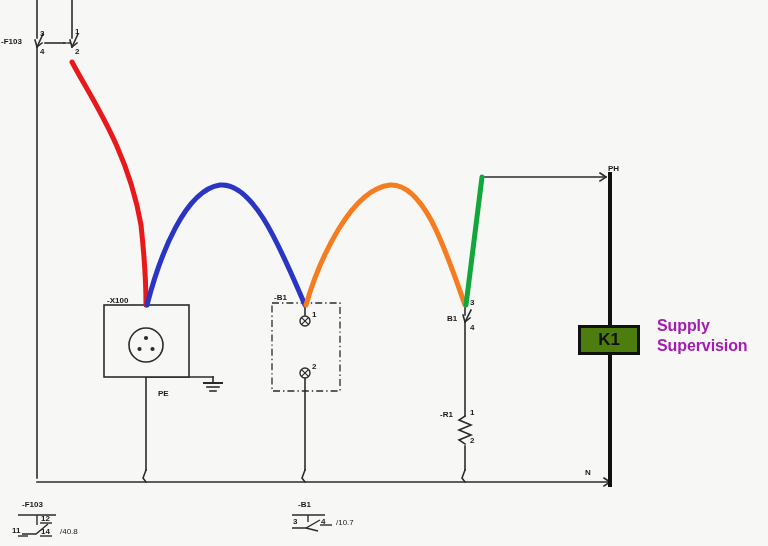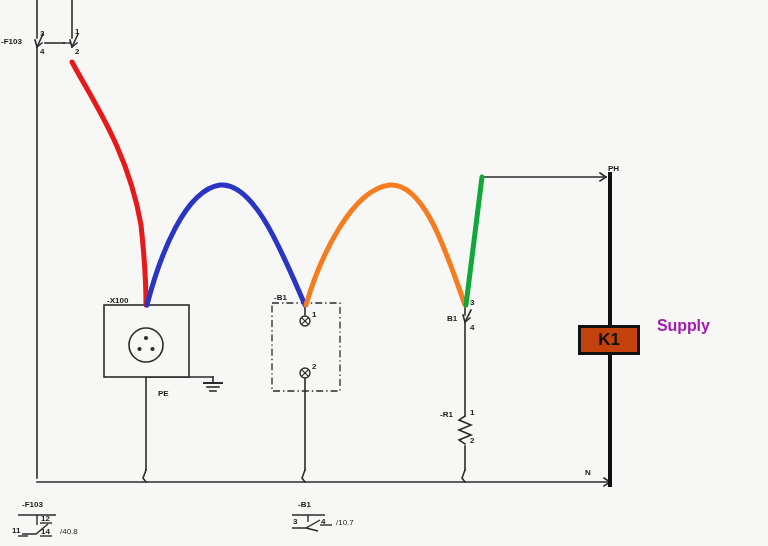--- a/index.html
+++ b/index.html
@@ -42,21 +42,21 @@
     line-height: 1.28;
     letter-spacing: -0.1px;
   }
   .k1-box {
     position: absolute;
     left: 578px;
     top: 325px;
     width: 62px;
     height: 30px;
     border: 3px solid #111;
-    background: #c2410c;
+    background: #4d7c0f;
     box-sizing: border-box;
   }
   .k1-text {
     position: absolute;
     left: 0; top: 0;
     width: 100%; height: 100%;
     display: flex;
     align-items: center;
     justify-content: center;
     font-size: 17px;
@@ -187,20 +187,21 @@
 
   <div class="lbl lbl-tiny" style="left:578px; top:165px;padding-left:30px;">PH</div>
   <div class="lbl lbl-tiny" style="left:585px; top:469px;">N</div>
 
   <div class="k1-box">
     <div class="k1-text">K1</div>
   </div>
 
   <div class="relay-note">
     <div>Supply</div>
+    <div>Supervision</div>
   </div>
 
   <div class="lbl lbl-tiny" style="left:22px; top:501px;">-F103</div>
   <div class="lbl lbl-term" style="left:12px; top:527px;">11</div>
   <div class="lbl lbl-term" style="left:41px; top:515px;">12</div>
   <div class="lbl lbl-term" style="left:41px; top:528px;">14</div>
   <div class="lbl lbl-xref" style="left:60px; top:528px;">/40.8</div>
 
   <div class="lbl lbl-tiny" style="left:298px; top:501px;">-B1</div>
   <div class="lbl lbl-term" style="left:293px; top:518px;">3</div>

